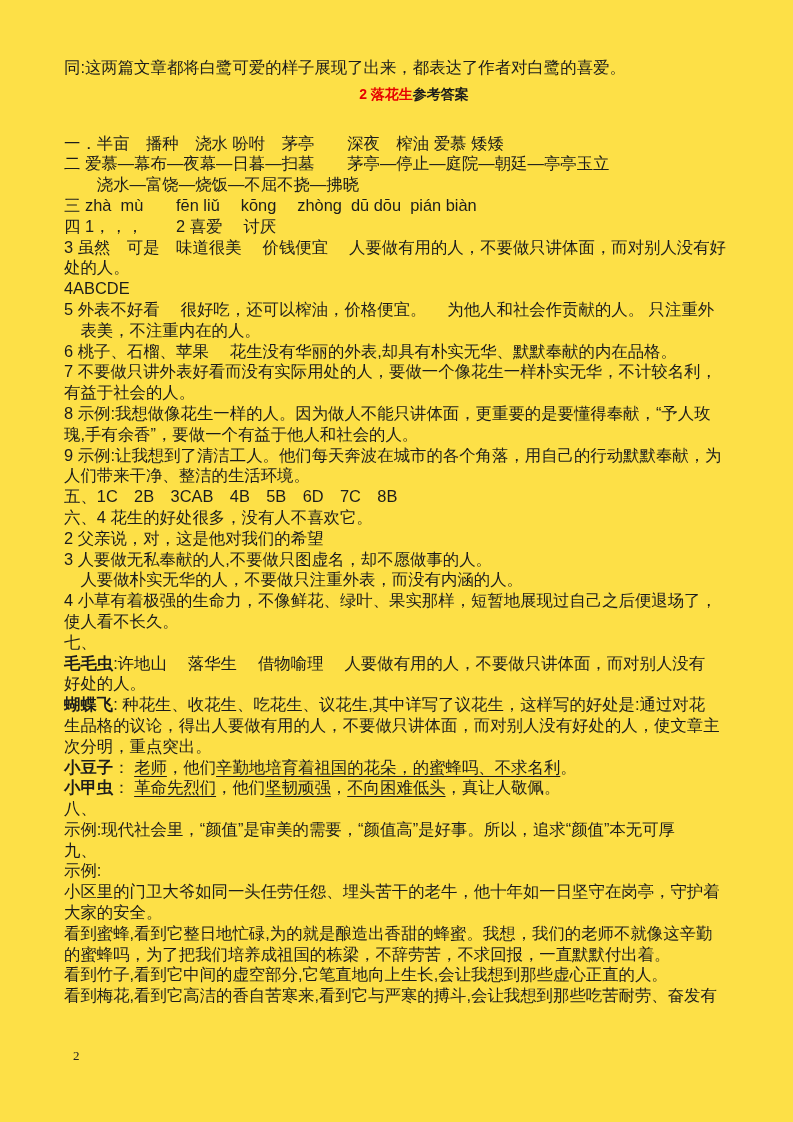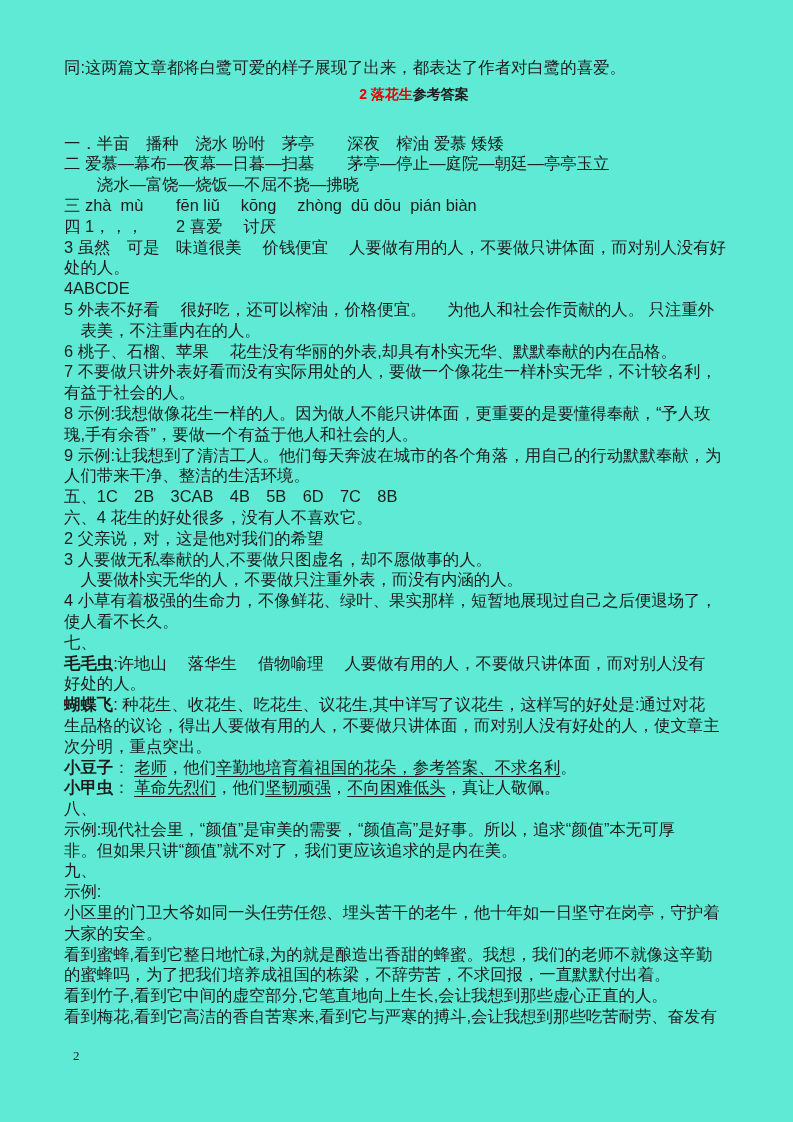--- a/index.html
+++ b/index.html
@@ -1,19 +1,19 @@
 <!DOCTYPE html>
 <html style="--title-red: #e60000;"><head>
 <meta charset="utf-8">
 <style>
   html,body{margin:0;padding:0;background:#ffffff;}
   .page{
     position:relative;
     width:793px;height:1122px;
-    background:#5eead4;
+    background:#fde047;
     overflow:hidden;
     font-family:"Liberation Sans","DejaVu Sans",sans-serif;
     color:#1c1c1c;
   }
   #content{
     position:absolute;
     left:64px;top:57px;
     width:700px;
     font-size:16.4px;
   }
@@ -71,25 +71,24 @@
       <div class="line" data-name="answer-line-6-3"><span data-name="text-segment">3 人要做无私奉献的人,不要做只图虚名，却不愿做事的人。</span></div>
       <div class="line" data-name="answer-line-6-3b"><span data-name="text-segment">　人要做朴实无华的人，不要做只注重外表，而没有内涵的人。</span></div>
       <div class="line" data-name="answer-line-6-4"><span data-name="text-segment">4 小草有着极强的生命力，不像鲜花、绿叶、果实那样，短暂地展现过自己之后便退场了，</span></div>
       <div class="line" data-name="answer-line-6-4b"><span data-name="text-segment">使人看不长久。</span></div>
       <div class="line" data-name="answer-line-7"><span data-name="text-segment">七、</span></div>
       <div class="line" data-name="answer-line-7-caterpillar"><span class="bold" data-name="text-segment-bold">毛毛虫</span><span data-name="text-segment">:许地山　 落华生　 借物喻理　 人要做有用的人，不要做只讲体面，而对别人没有</span></div>
       <div class="line" data-name="answer-line-7-caterpillar-b"><span data-name="text-segment">好处的人。</span></div>
       <div class="line" data-name="answer-line-7-butterfly"><span class="bold" data-name="text-segment-bold">蝴蝶飞</span><span data-name="text-segment">: 种花生、收花生、吃花生、议花生,其中详写了议花生，这样写的好处是:通过对花</span></div>
       <div class="line" data-name="answer-line-7-butterfly-b"><span data-name="text-segment">生品格的议论，得出人要做有用的人，不要做只讲体面，而对别人没有好处的人，使文章主</span></div>
       <div class="line" data-name="answer-line-7-butterfly-c"><span data-name="text-segment">次分明，重点突出。</span></div>
-      <div class="line" data-name="answer-line-7-bean"><span class="bold" data-name="text-segment-bold">小豆子</span><span data-name="text-segment">： </span><span class="underline" data-name="text-segment-underline">老师</span><span data-name="text-segment">，他们</span><span class="underline" data-name="text-segment-underline">辛勤地培育着祖国的花朵，参考答案、不求名利</span><span data-name="text-segment">。</span></div>
+      <div class="line" data-name="answer-line-7-bean"><span class="bold" data-name="text-segment-bold">小豆子</span><span data-name="text-segment">： </span><span class="underline" data-name="text-segment-underline">老师</span><span data-name="text-segment">，他们</span><span class="underline" data-name="text-segment-underline">辛勤地培育着祖国的花朵，的蜜蜂吗、不求名利</span><span data-name="text-segment">。</span></div>
       <div class="line" data-name="answer-line-7-beetle"><span class="bold" data-name="text-segment-bold">小甲虫</span><span data-name="text-segment">： </span><span class="underline" data-name="text-segment-underline">革命先烈们</span><span data-name="text-segment">，他们</span><span class="underline" data-name="text-segment-underline">坚韧顽强</span><span data-name="text-segment">，</span><span class="underline" data-name="text-segment-underline">不向困难低头</span><span data-name="text-segment">，真让人敬佩。</span></div>
       <div class="line" data-name="answer-line-8"><span data-name="text-segment">八、</span></div>
       <div class="line" data-name="answer-line-8-example"><span data-name="text-segment">示例:现代社会里，“颜值”是审美的需要，“颜值高”是好事。所以，追求“颜值”本无可厚</span></div>
-      <div class="line" data-name="answer-line-8-example-b"><span data-name="text-segment">非。但如果只讲“颜值”就不对了，我们更应该追求的是内在美。</span></div>
       <div class="line" data-name="answer-line-9"><span data-name="text-segment">九、</span></div>
       <div class="line" data-name="answer-line-9-example-label"><span data-name="text-segment">示例:</span></div>
       <div class="line" data-name="answer-line-9-ox"><span data-name="text-segment">小区里的门卫大爷如同一头任劳任怨、埋头苦干的老牛，他十年如一日坚守在岗亭，守护着</span></div>
       <div class="line" data-name="answer-line-9-ox-b"><span data-name="text-segment">大家的安全。</span></div>
       <div class="line" data-name="answer-line-9-bee"><span data-name="text-segment">看到蜜蜂,看到它整日地忙碌,为的就是酿造出香甜的蜂蜜。我想，我们的老师不就像这辛勤</span></div>
       <div class="line" data-name="answer-line-9-bee-b"><span data-name="text-segment">的蜜蜂吗，为了把我们培养成祖国的栋梁，不辞劳苦，不求回报，一直默默付出着。</span></div>
       <div class="line" data-name="answer-line-9-bamboo"><span data-name="text-segment">看到竹子,看到它中间的虚空部分,它笔直地向上生长,会让我想到那些虚心正直的人。</span></div>
       <div class="line" data-name="answer-line-9-plum"><span data-name="text-segment">看到梅花,看到它高洁的香自苦寒来,看到它与严寒的搏斗,会让我想到那些吃苦耐劳、奋发有</span></div>
     </div>
   <div data-name="page-number">2</div>

